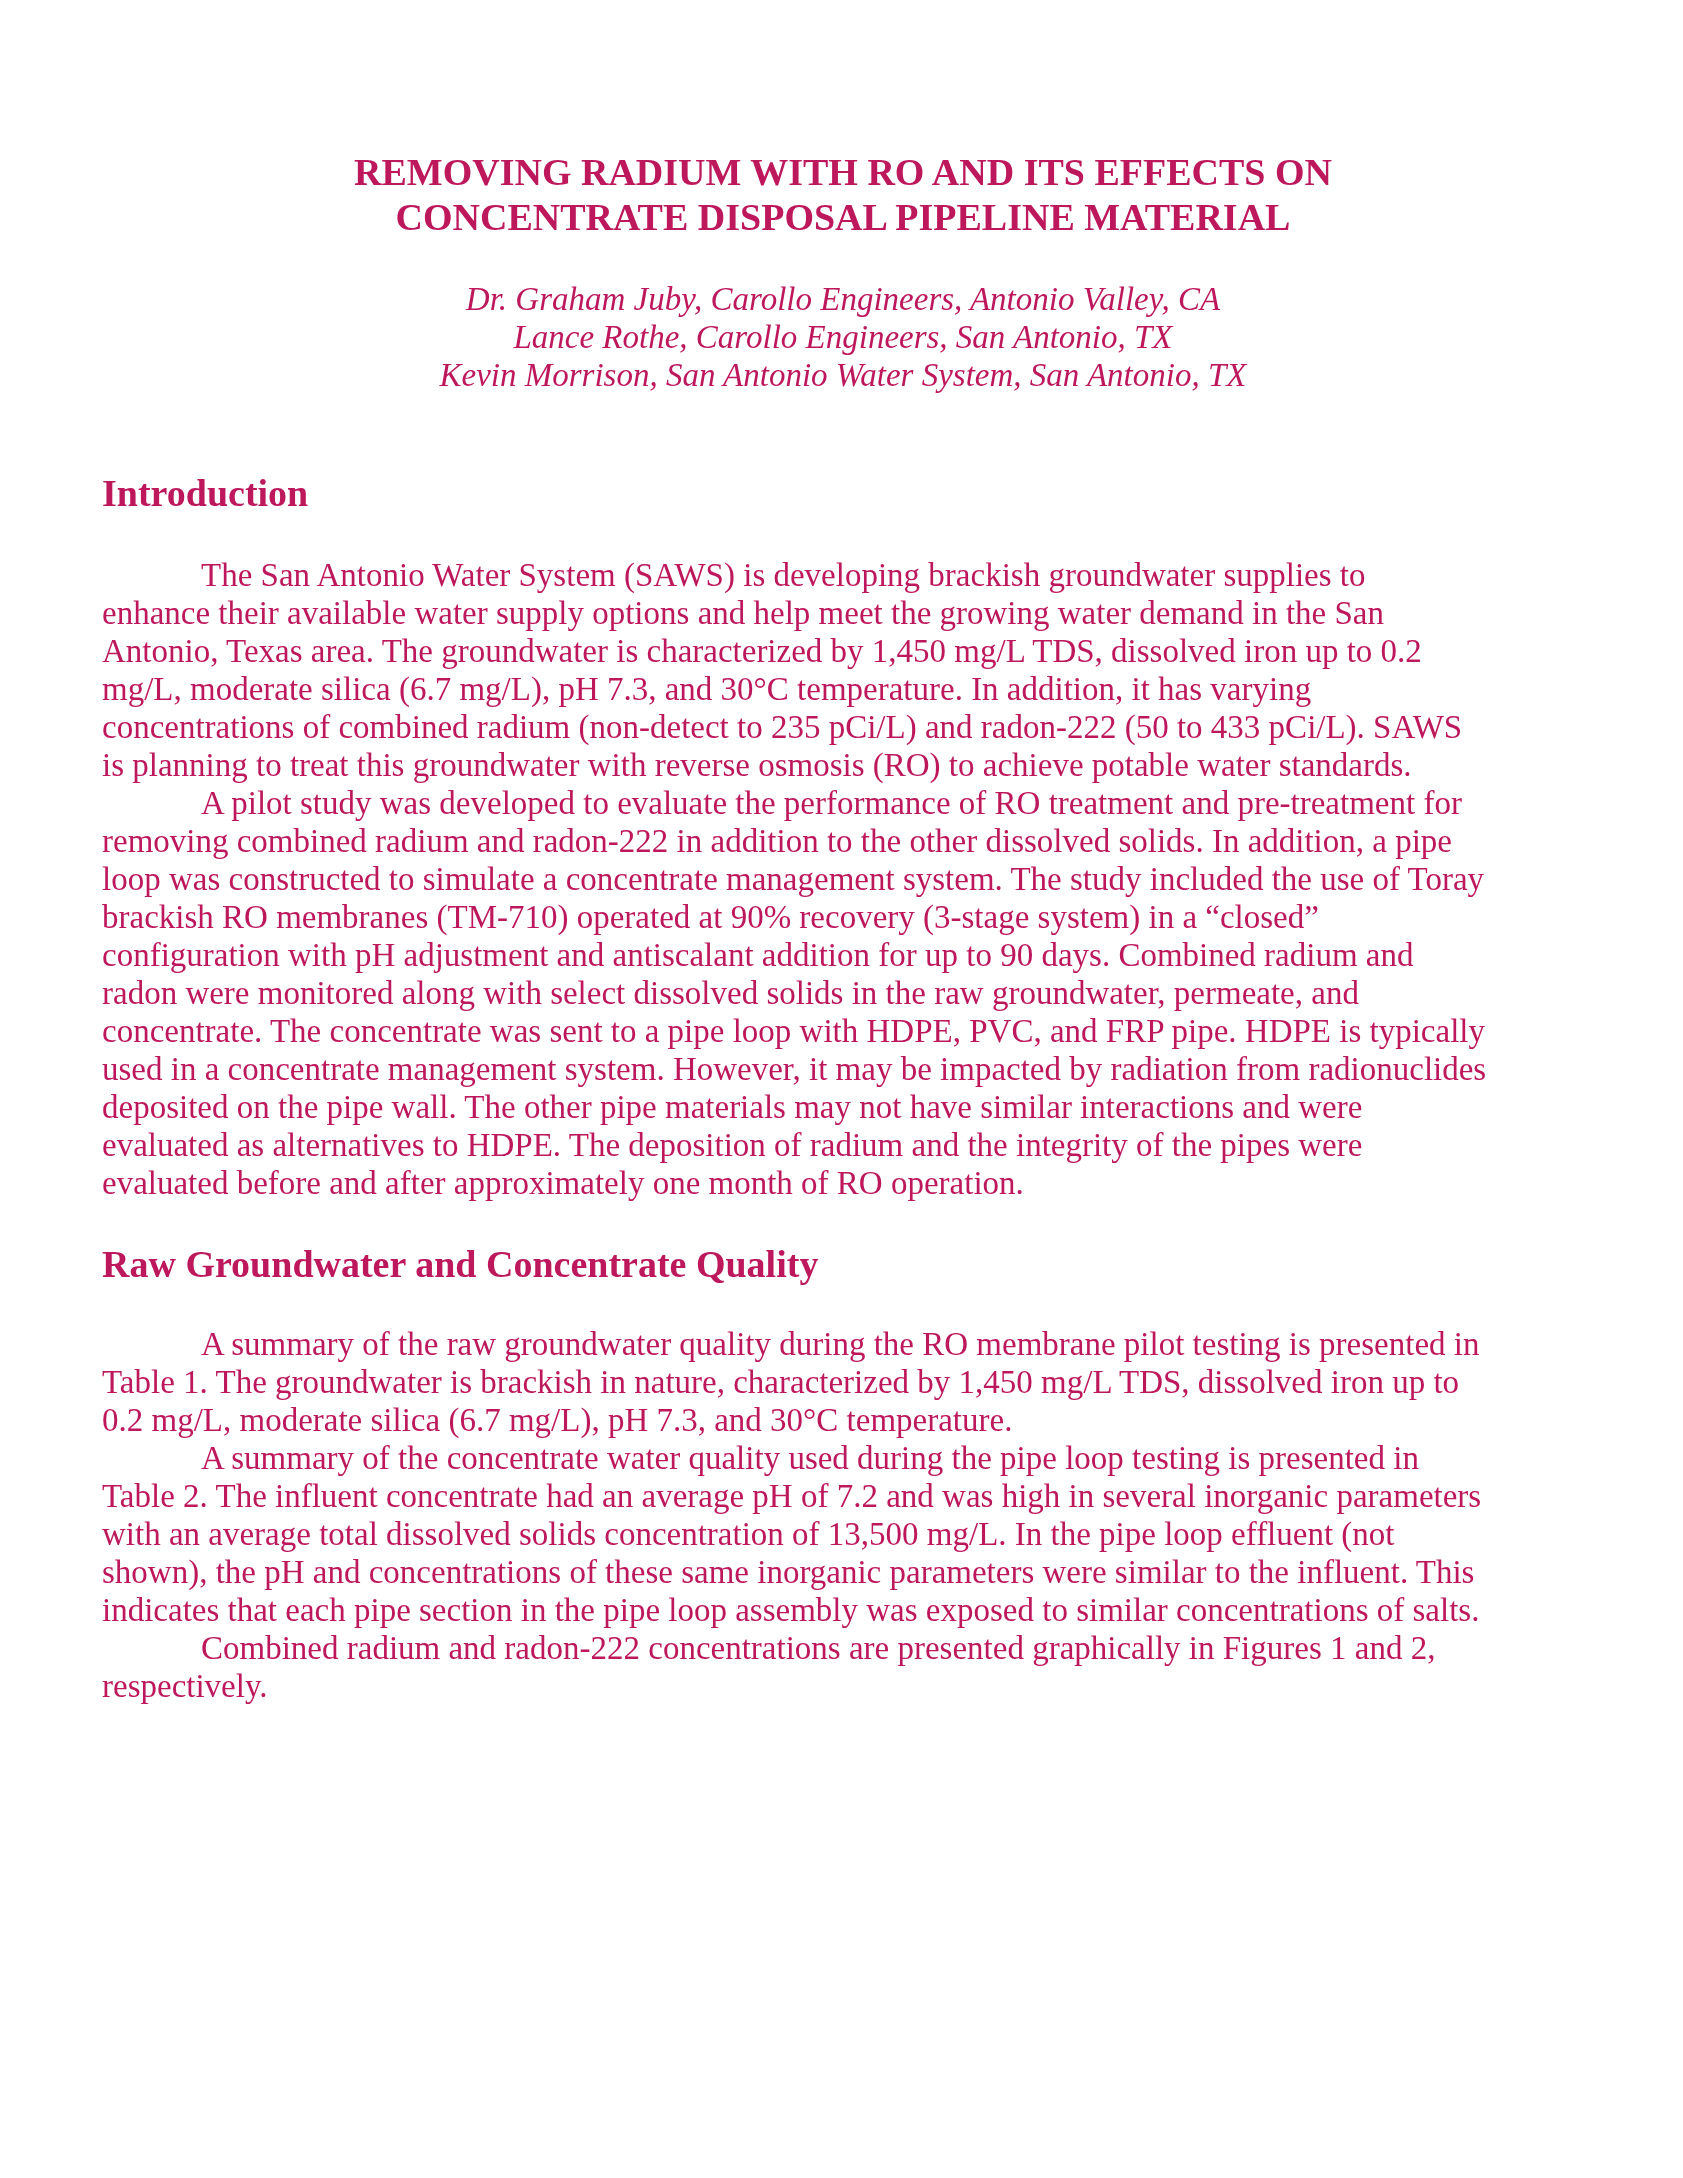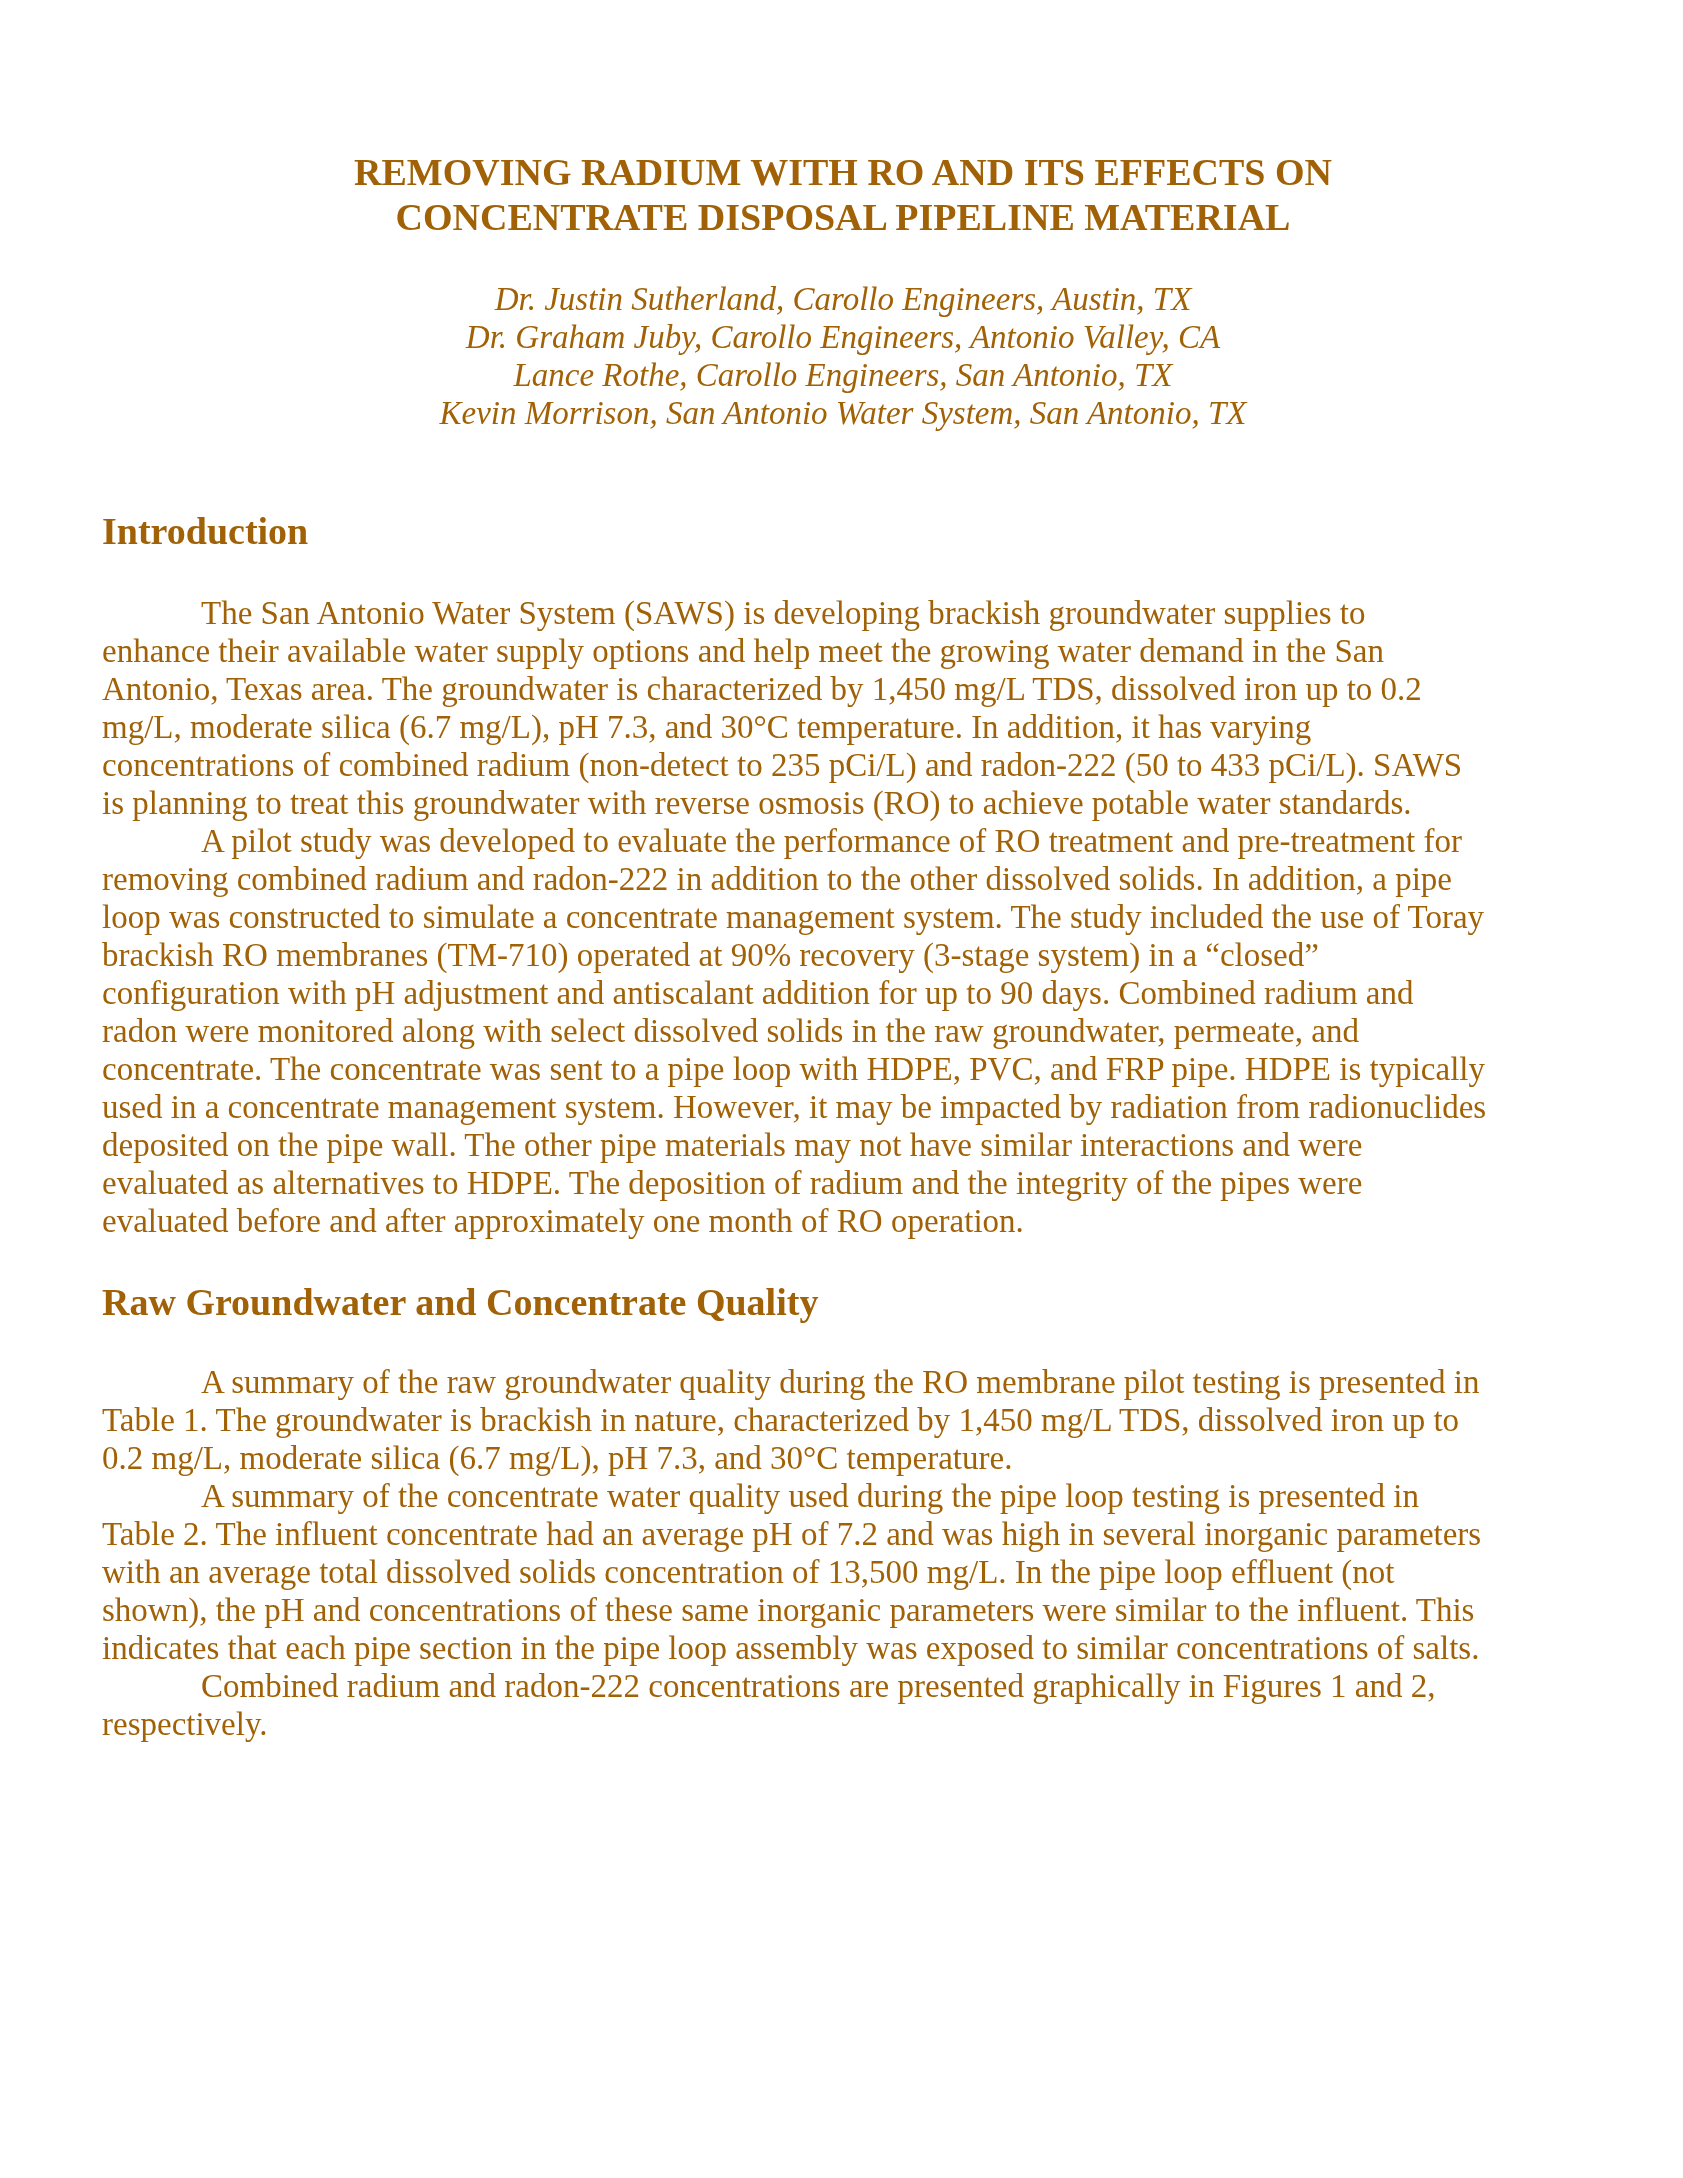--- a/index.html
+++ b/index.html
@@ -5,21 +5,21 @@
   html, body {
     margin: 0;
     padding: 0;
     background: #ffffff;
   }
   .page {
     position: relative;
     width: 1683px;
     height: 2178px;
     background: #ffffff;
-    color: #a16207;
+    color: #be185d;
     font-family: "Liberation Serif", "DejaVu Serif", serif;
     font-size: 33px;
     line-height: 38px;
     box-sizing: border-box;
     padding: 150px 99px 0 102px;
     overflow: hidden;
   }
   .title {
     font-size: 38px;
     line-height: 45px;
@@ -59,21 +59,20 @@
 <body>
 
 <div class="page">
 
   <h1 class="title">
     <div>REMOVING RADIUM WITH RO AND ITS EFFECTS ON</div>
     <div>CONCENTRATE DISPOSAL PIPELINE MATERIAL</div>
   </h1>
 
   <div class="authors">
-    <div class="author-line">Dr. Justin Sutherland, Carollo Engineers, Austin, TX</div>
     <div class="author-line">Dr. Graham Juby, Carollo Engineers, Antonio Valley, CA</div>
     <div class="author-line">Lance Rothe, Carollo Engineers, San Antonio, TX</div>
     <div class="author-line">Kevin Morrison, San Antonio Water System, San Antonio, TX</div>
   </div>
 
   <h2 class="heading heading-1">Introduction</h2>
 
   <p class="para">The San Antonio Water System (SAWS) is developing brackish groundwater supplies to
 enhance their available water supply options and help meet the growing water demand in the San
 Antonio, Texas area. The groundwater is characterized by 1,450 mg/L TDS, dissolved iron up to 0.2

